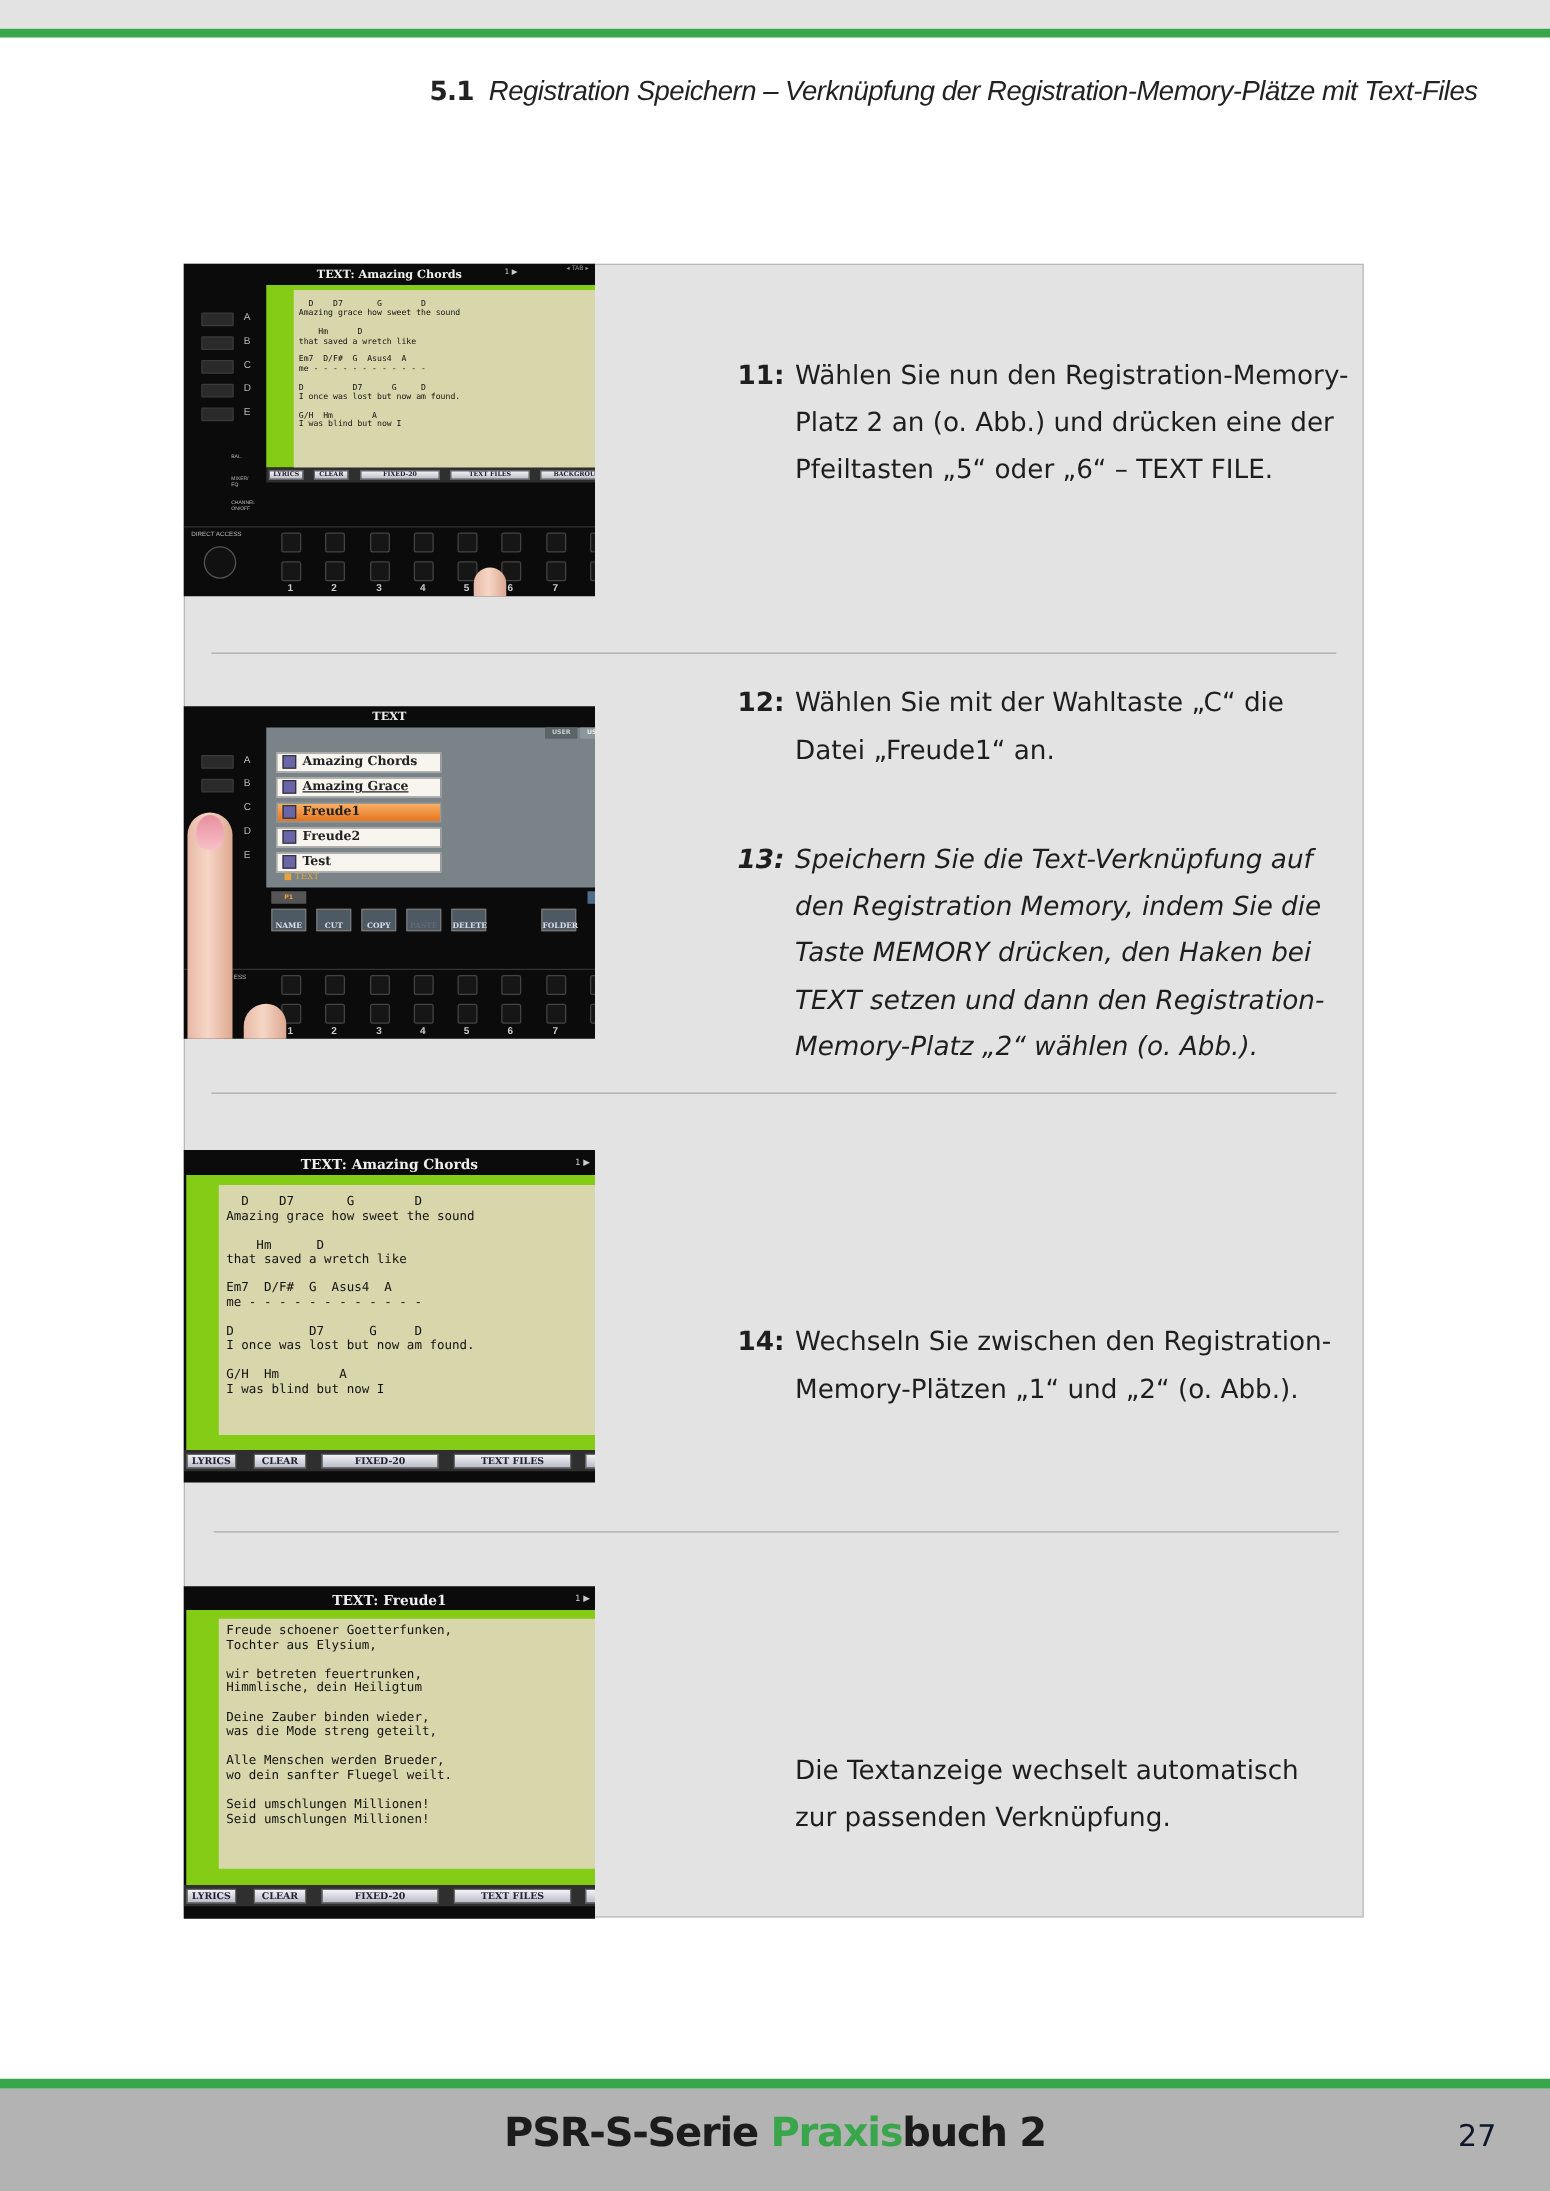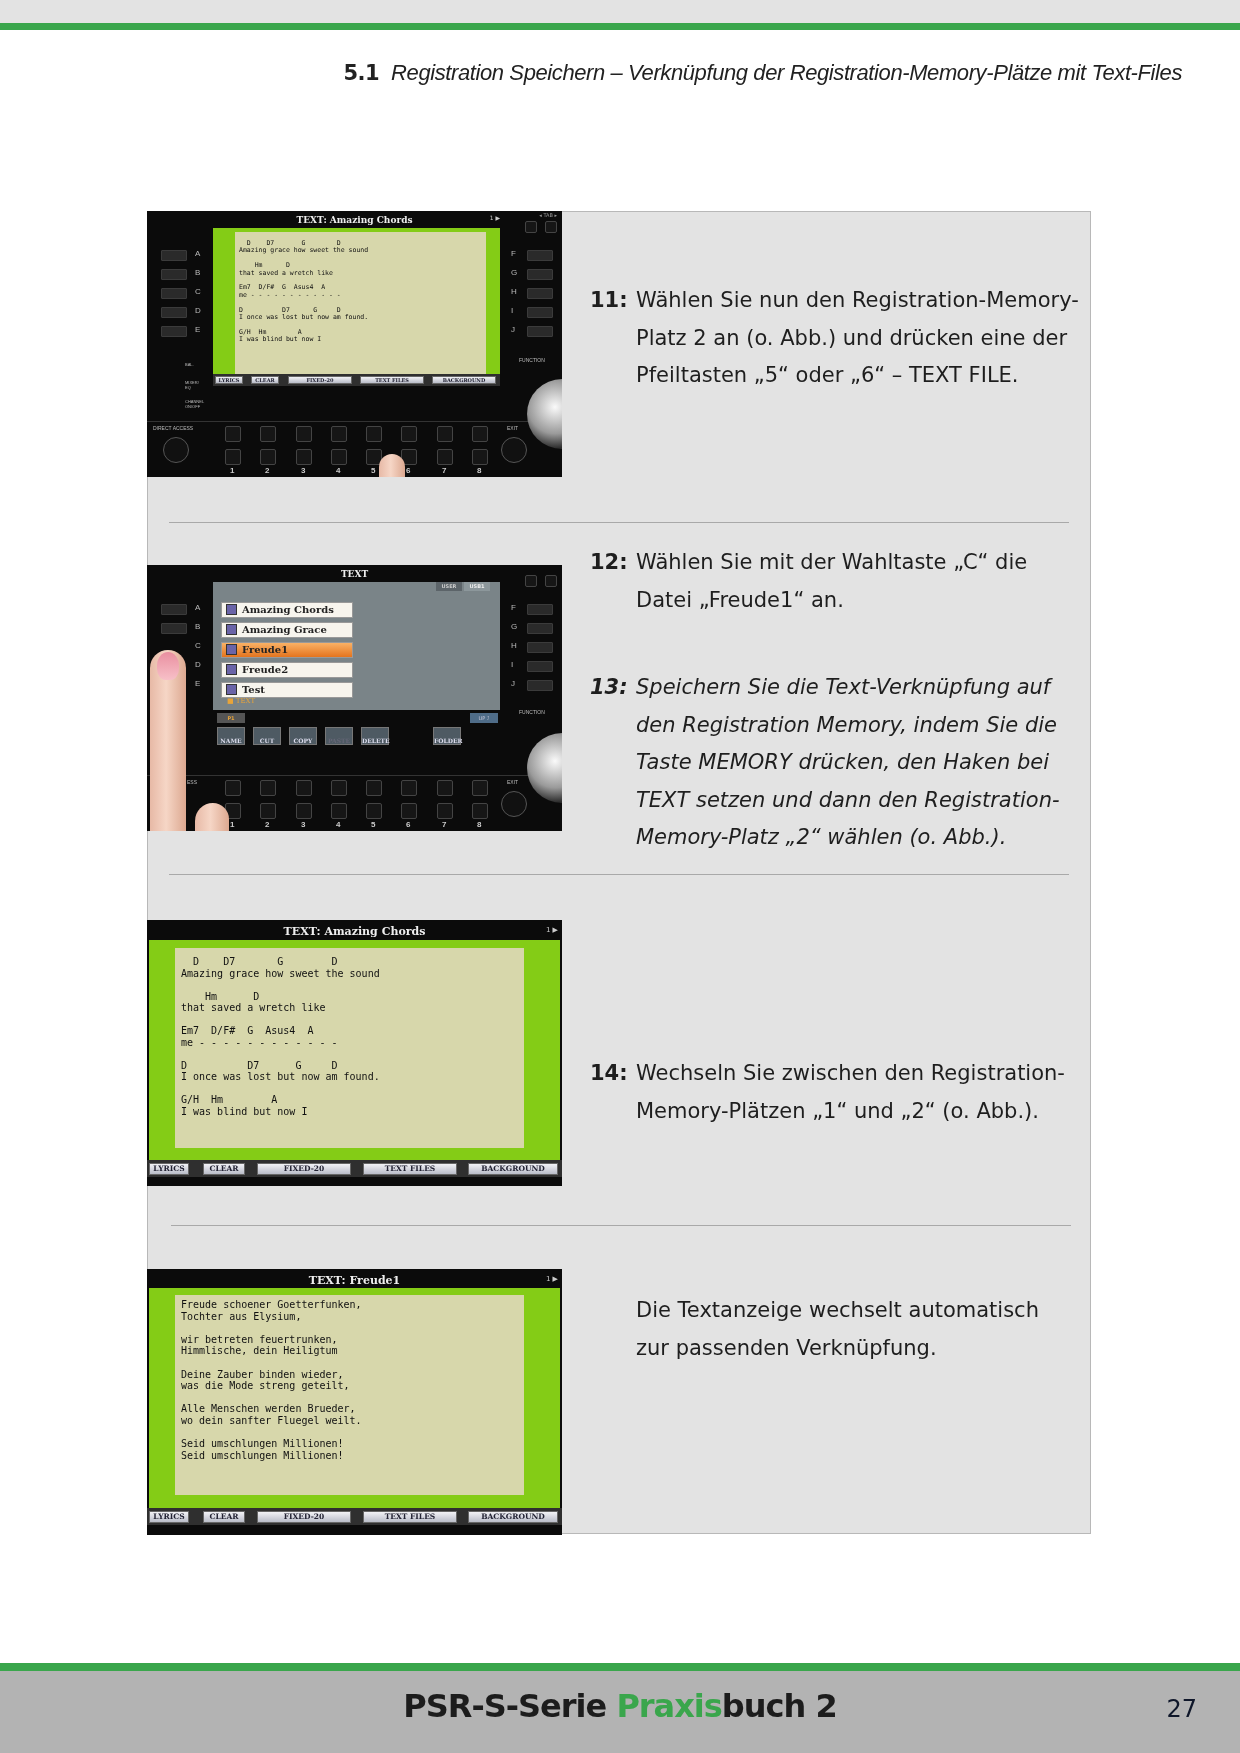--- a/index.html
+++ b/index.html
@@ -8,21 +8,21 @@
   .top-band { position:absolute; left:0; top:0; width:1240px; height:23px; background:#e3e3e3; }
   .top-rule { position:absolute; left:0; top:23px; width:1240px; height:7px; background:#3aa64c; }
   .header { position:absolute; right:58px; top:60px; font-size:21px; letter-spacing:-0.6px; color:#222; white-space:nowrap; }
   .header .num { font-weight:bold; margin-right:6px; }
   .header .title { font-style:italic; font-family:"Liberation Sans", sans-serif; font-size:22px; letter-spacing:-0.4px; }
 
   .panel { position:absolute; left:147px; top:211px; width:944px; height:1323px; background:#e3e3e3;
            border:1px solid #b8b8b8; box-sizing:border-box; }
   .sep { position:absolute; height:1px; background:#a9a9a9; }
 
-  .shot { position:absolute; left:147px; width:415px; background:#0b0b0b; overflow:hidden; }
+  .shot { position:absolute; left:147px; width:329px; background:#0b0b0b; overflow:hidden; }
   .step { position:absolute; left:590px; width:490px; font-size:21px; line-height:37.5px; color:#1e1e1e; }
   .step .n { position:absolute; left:0; top:0; font-weight:bold; }
   .step .t { margin-left:46px; display:block; }
   .note { position:absolute; left:636px; width:440px; font-size:21px; line-height:37.5px; color:#1e1e1e; }
 
   
   .kb-title { position:absolute; top:4px; left:0; width:100%; text-align:center; color:#eee; font-family:"DejaVu Serif", serif; font-weight:bold; font-size:9px; }
   .lcd { position:absolute; background:#84cc16; }
   .lcd-inner { position:absolute; background:#d7d7ab; font-family:"DejaVu Sans Mono", monospace; color:#111; white-space:pre; }
   .side-lbl { position:absolute; color:#bbb; font-size:8px; font-family:"Liberation Sans", sans-serif; }
@@ -168,21 +168,21 @@
   <div class="sq" style="left:378px; top:10px; width:10px; height:10px;"></div>
   <div class="sq" style="left:398px; top:10px; width:10px; height:10px;"></div>
 
   <div style="position:absolute; left:66px; top:17px; width:287px; height:128px; background:#7a8488;">
     <div style="position:absolute; right:38px; top:0; width:26px; height:9px; background:#5c6469; color:#ccc; font-size:5px; text-align:center; line-height:9px; font-weight:bold;">USER</div>
     <div style="position:absolute; right:10px; top:0; width:26px; height:9px; background:#8c979b; color:#eee; font-size:5px; text-align:center; line-height:9px; font-weight:bold;">USB1</div>
     <div style="position:absolute; left:8px; top:130px; font-size:0;"></div>
     <div style="position:absolute; left:14px; top:115px; color:#e8a43a; font-family:'DejaVu Serif',serif; font-size:7px;">■ <span>TEXT</span></div>
   </div>
   <div class="file-row" style="top:37px;"><span class="ficon"></span><span>Amazing Chords</span></div>
-  <div class="file-row" style="top:57px;"><span class="ficon"></span><span>Amazing Grace</span></div>
+  <div class="file-row" style="top:57px;text-decoration:underline;"><span class="ficon"></span><span>Amazing Grace</span></div>
   <div class="file-row sel" style="top:77px;"><span class="ficon"></span><span>Freude1</span></div>
   <div class="file-row" style="top:97px;"><span class="ficon"></span><span>Freude2</span></div>
   <div class="file-row" style="top:117px;"><span class="ficon"></span><span>Test</span></div>
 
   <div style="position:absolute; left:70px; top:148px; width:28px; height:10px; background:#555; color:#e8a43a; font-size:5px; text-align:center; line-height:10px; font-weight:bold;">P1</div>
   <div style="position:absolute; left:323px; top:148px; width:28px; height:10px; background:#4f6c88; color:#ccd; font-size:5px; text-align:center; line-height:10px;">UP ⤴</div>
 
   <div class="tbtn" style="left:70px; top:162px; width:28px;">NAME</div>
   <div class="tbtn" style="left:106px; top:162px; width:28px;">CUT</div>
   <div class="tbtn" style="left:142px; top:162px; width:28px;">COPY</div>
@@ -310,19 +310,19 @@
   </div>
   <div class="fbar" style="left:0; top:239px; width:415px; height:17px;">
     <div class="fbtn" style="left:2px; top:3px; width:40px; height:12px; font-size:7.5px; line-height:10px;">LYRICS</div>
     <div class="fbtn" style="left:56px; top:3px; width:42px; height:12px; font-size:7.5px; line-height:10px;">CLEAR</div>
     <div class="fbtn" style="left:110px; top:3px; width:94px; height:12px; font-size:7.5px; line-height:10px;">FIXED-20</div>
     <div class="fbtn" style="left:216px; top:3px; width:94px; height:12px; font-size:7.5px; line-height:10px;">TEXT FILES</div>
     <div class="fbtn" style="left:321px; top:3px; width:90px; height:12px; font-size:7.5px; line-height:10px;">BACKGROUND</div>
   </div>
 </div>
 
-<div class="note" style="top:1292px;">Die Textanzeige wechselt automatisch zur passenden Verknüpfung.</div>
+<div class="note" style="top:1398px;">Die Textanzeige wechselt automatisch zur passenden Verknüpfung.</div>
 
 <div class="footer-rule"></div>
 <div class="footer">
   <div class="brand"><span>PSR-S-Serie </span><span class="green">Praxis</span><span>buch 2</span></div>
   <div class="page">27</div>
 </div>
 
 </body></html>

